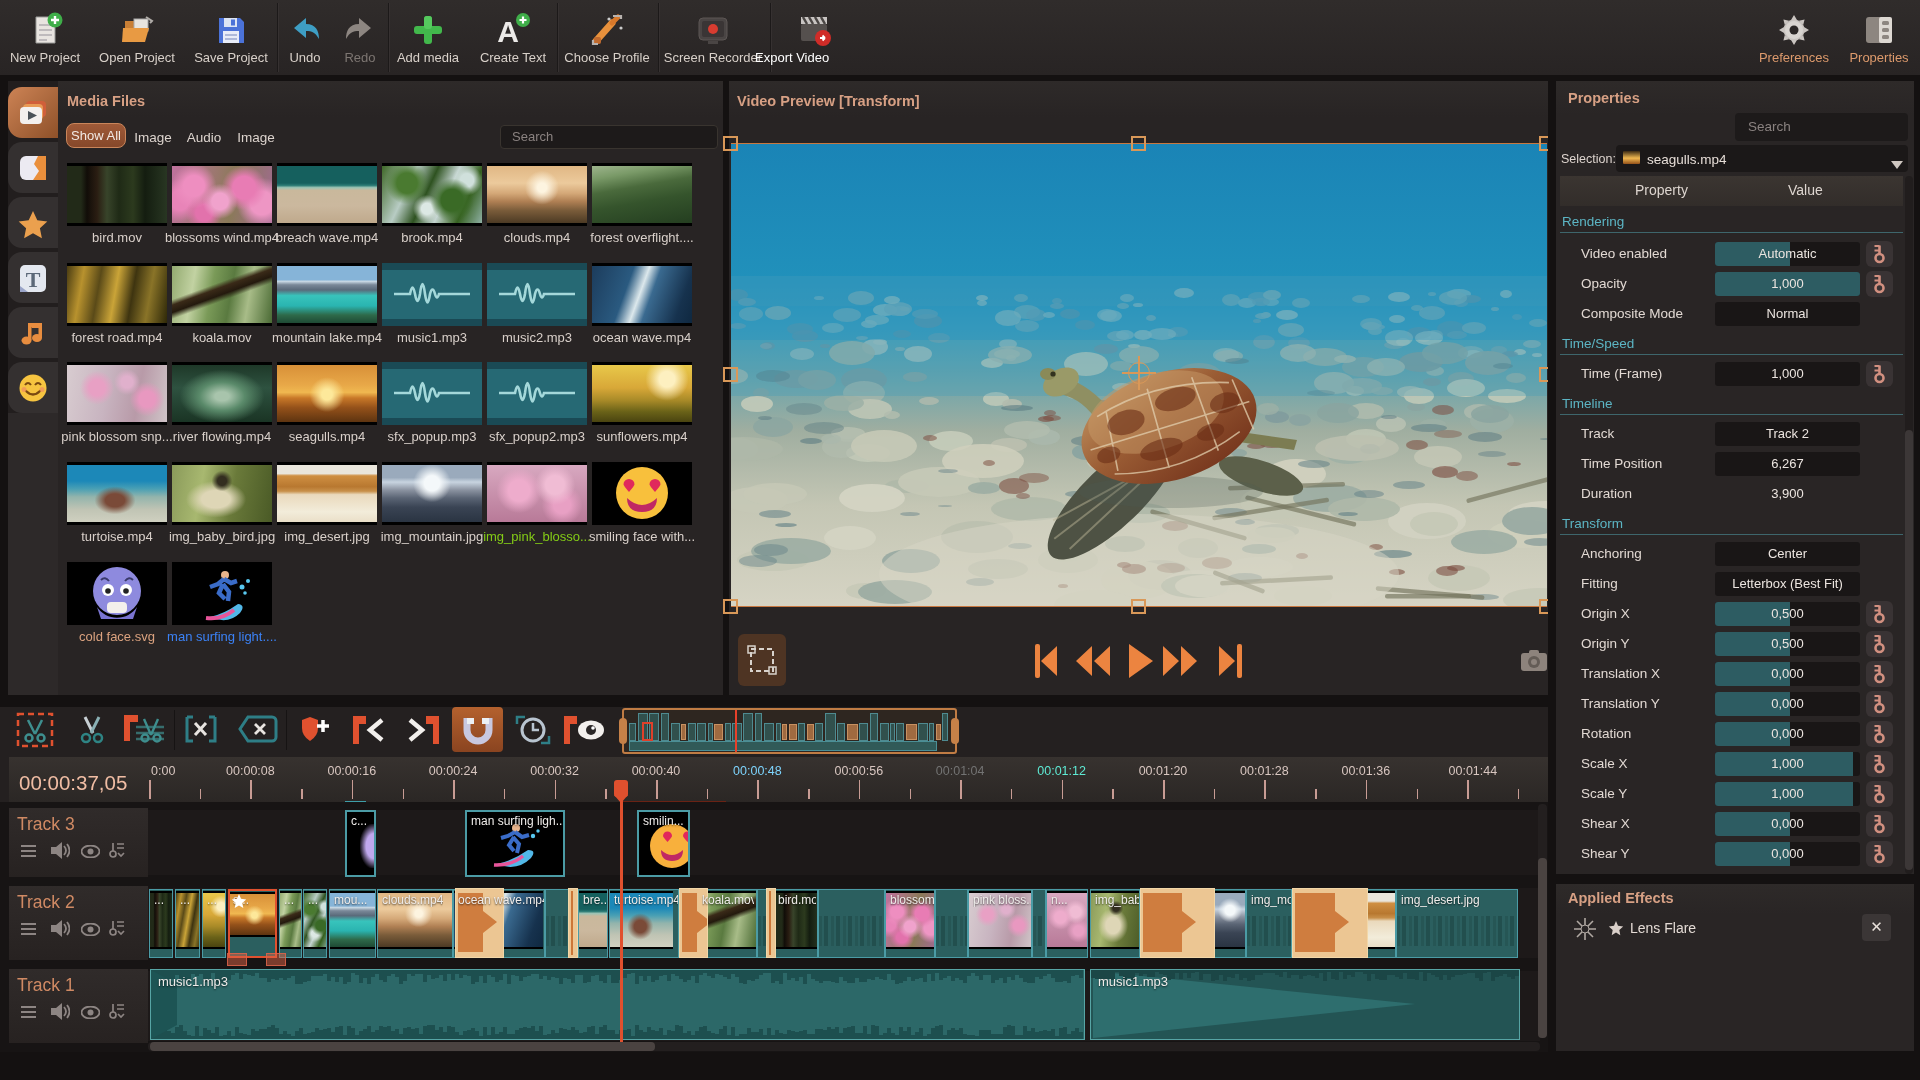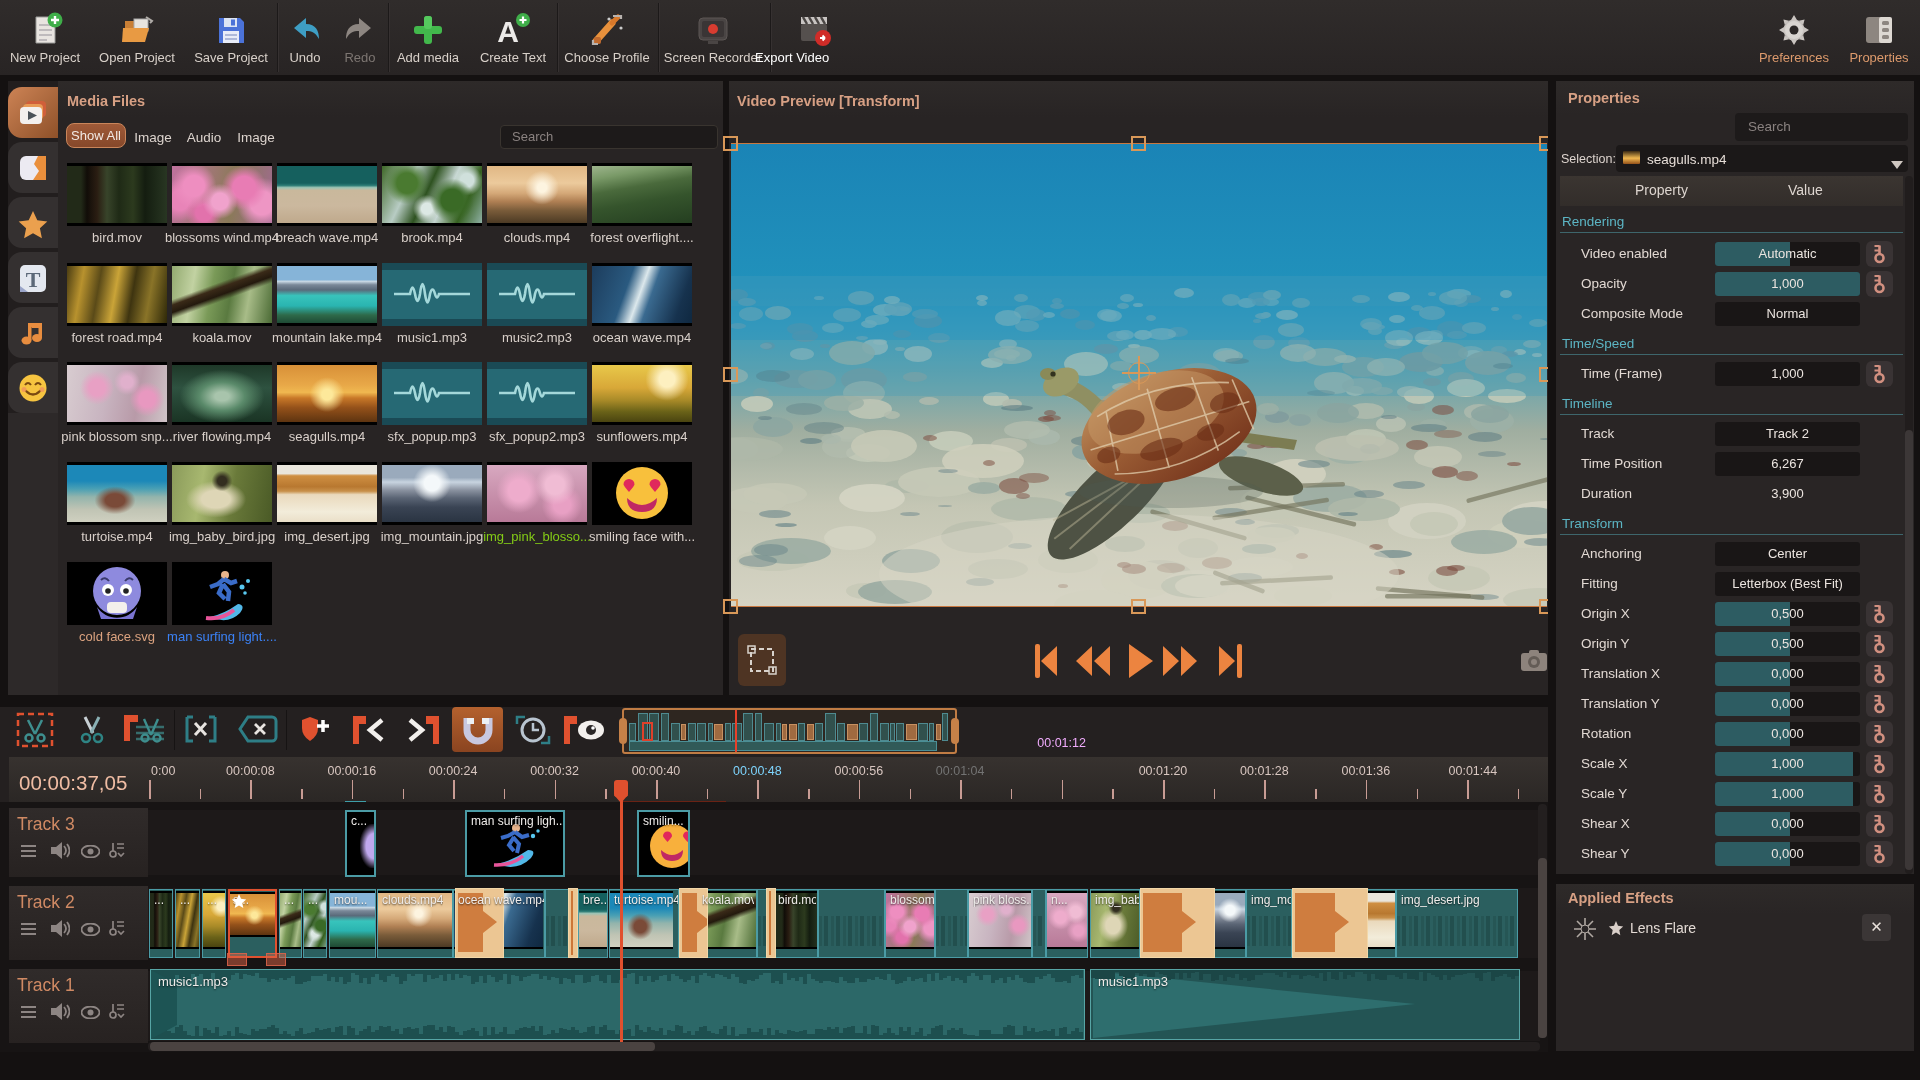--- a/index.html
+++ b/index.html
@@ -1051,21 +1051,21 @@
 <div class="a" style="left:757.4px;top:780px;width:1.5px;height:19px;background:#c89c94"></div>
 <div class="a" style="left:727.4px;top:764px;width:60px;text-align:center;color:#7dd3fc;font-size:12.5px">00:00:48</div>
 <div class="a" style="left:808.1px;top:789px;width:1.5px;height:10px;background:#c89c94"></div>
 <div class="a" style="left:858.8px;top:780px;width:1.5px;height:19px;background:#c89c94"></div>
 <div class="a" style="left:828.8px;top:764px;width:60px;text-align:center;color:#d8c6c0;font-size:12.5px">00:00:56</div>
 <div class="a" style="left:909.5px;top:789px;width:1.5px;height:10px;background:#c89c94"></div>
 <div class="a" style="left:960.2px;top:780px;width:1.5px;height:19px;background:#c89c94"></div>
 <div class="a" style="left:930.2px;top:764px;width:60px;text-align:center;color:#737373;font-size:12.5px">00:01:04</div>
 <div class="a" style="left:1010.9px;top:789px;width:1.5px;height:10px;background:#c89c94"></div>
 <div class="a" style="left:1061.6px;top:780px;width:1.5px;height:19px;background:#c89c94"></div>
-<div class="a" style="left:1031.6px;top:736px;width:60px;text-align:center;color:#f0abfc;font-size:12.5px">00:01:12</div>
+<div class="a" style="left:1031.6px;top:764px;width:60px;text-align:center;color:#5eead4;font-size:12.5px">00:01:12</div>
 <div class="a" style="left:1112.3px;top:789px;width:1.5px;height:10px;background:#c89c94"></div>
 <div class="a" style="left:1163.0px;top:780px;width:1.5px;height:19px;background:#c89c94"></div>
 <div class="a" style="left:1133.0px;top:764px;width:60px;text-align:center;color:#d8c6c0;font-size:12.5px">00:01:20</div>
 <div class="a" style="left:1213.7px;top:789px;width:1.5px;height:10px;background:#c89c94"></div>
 <div class="a" style="left:1264.4px;top:780px;width:1.5px;height:19px;background:#c89c94"></div>
 <div class="a" style="left:1234.4px;top:764px;width:60px;text-align:center;color:#d8c6c0;font-size:12.5px">00:01:28</div>
 <div class="a" style="left:1315.1px;top:789px;width:1.5px;height:10px;background:#c89c94"></div>
 <div class="a" style="left:1365.8px;top:780px;width:1.5px;height:19px;background:#c89c94"></div>
 <div class="a" style="left:1335.8px;top:764px;width:60px;text-align:center;color:#d8c6c0;font-size:12.5px">00:01:36</div>
 <div class="a" style="left:1416.5px;top:789px;width:1.5px;height:10px;background:#c89c94"></div>

